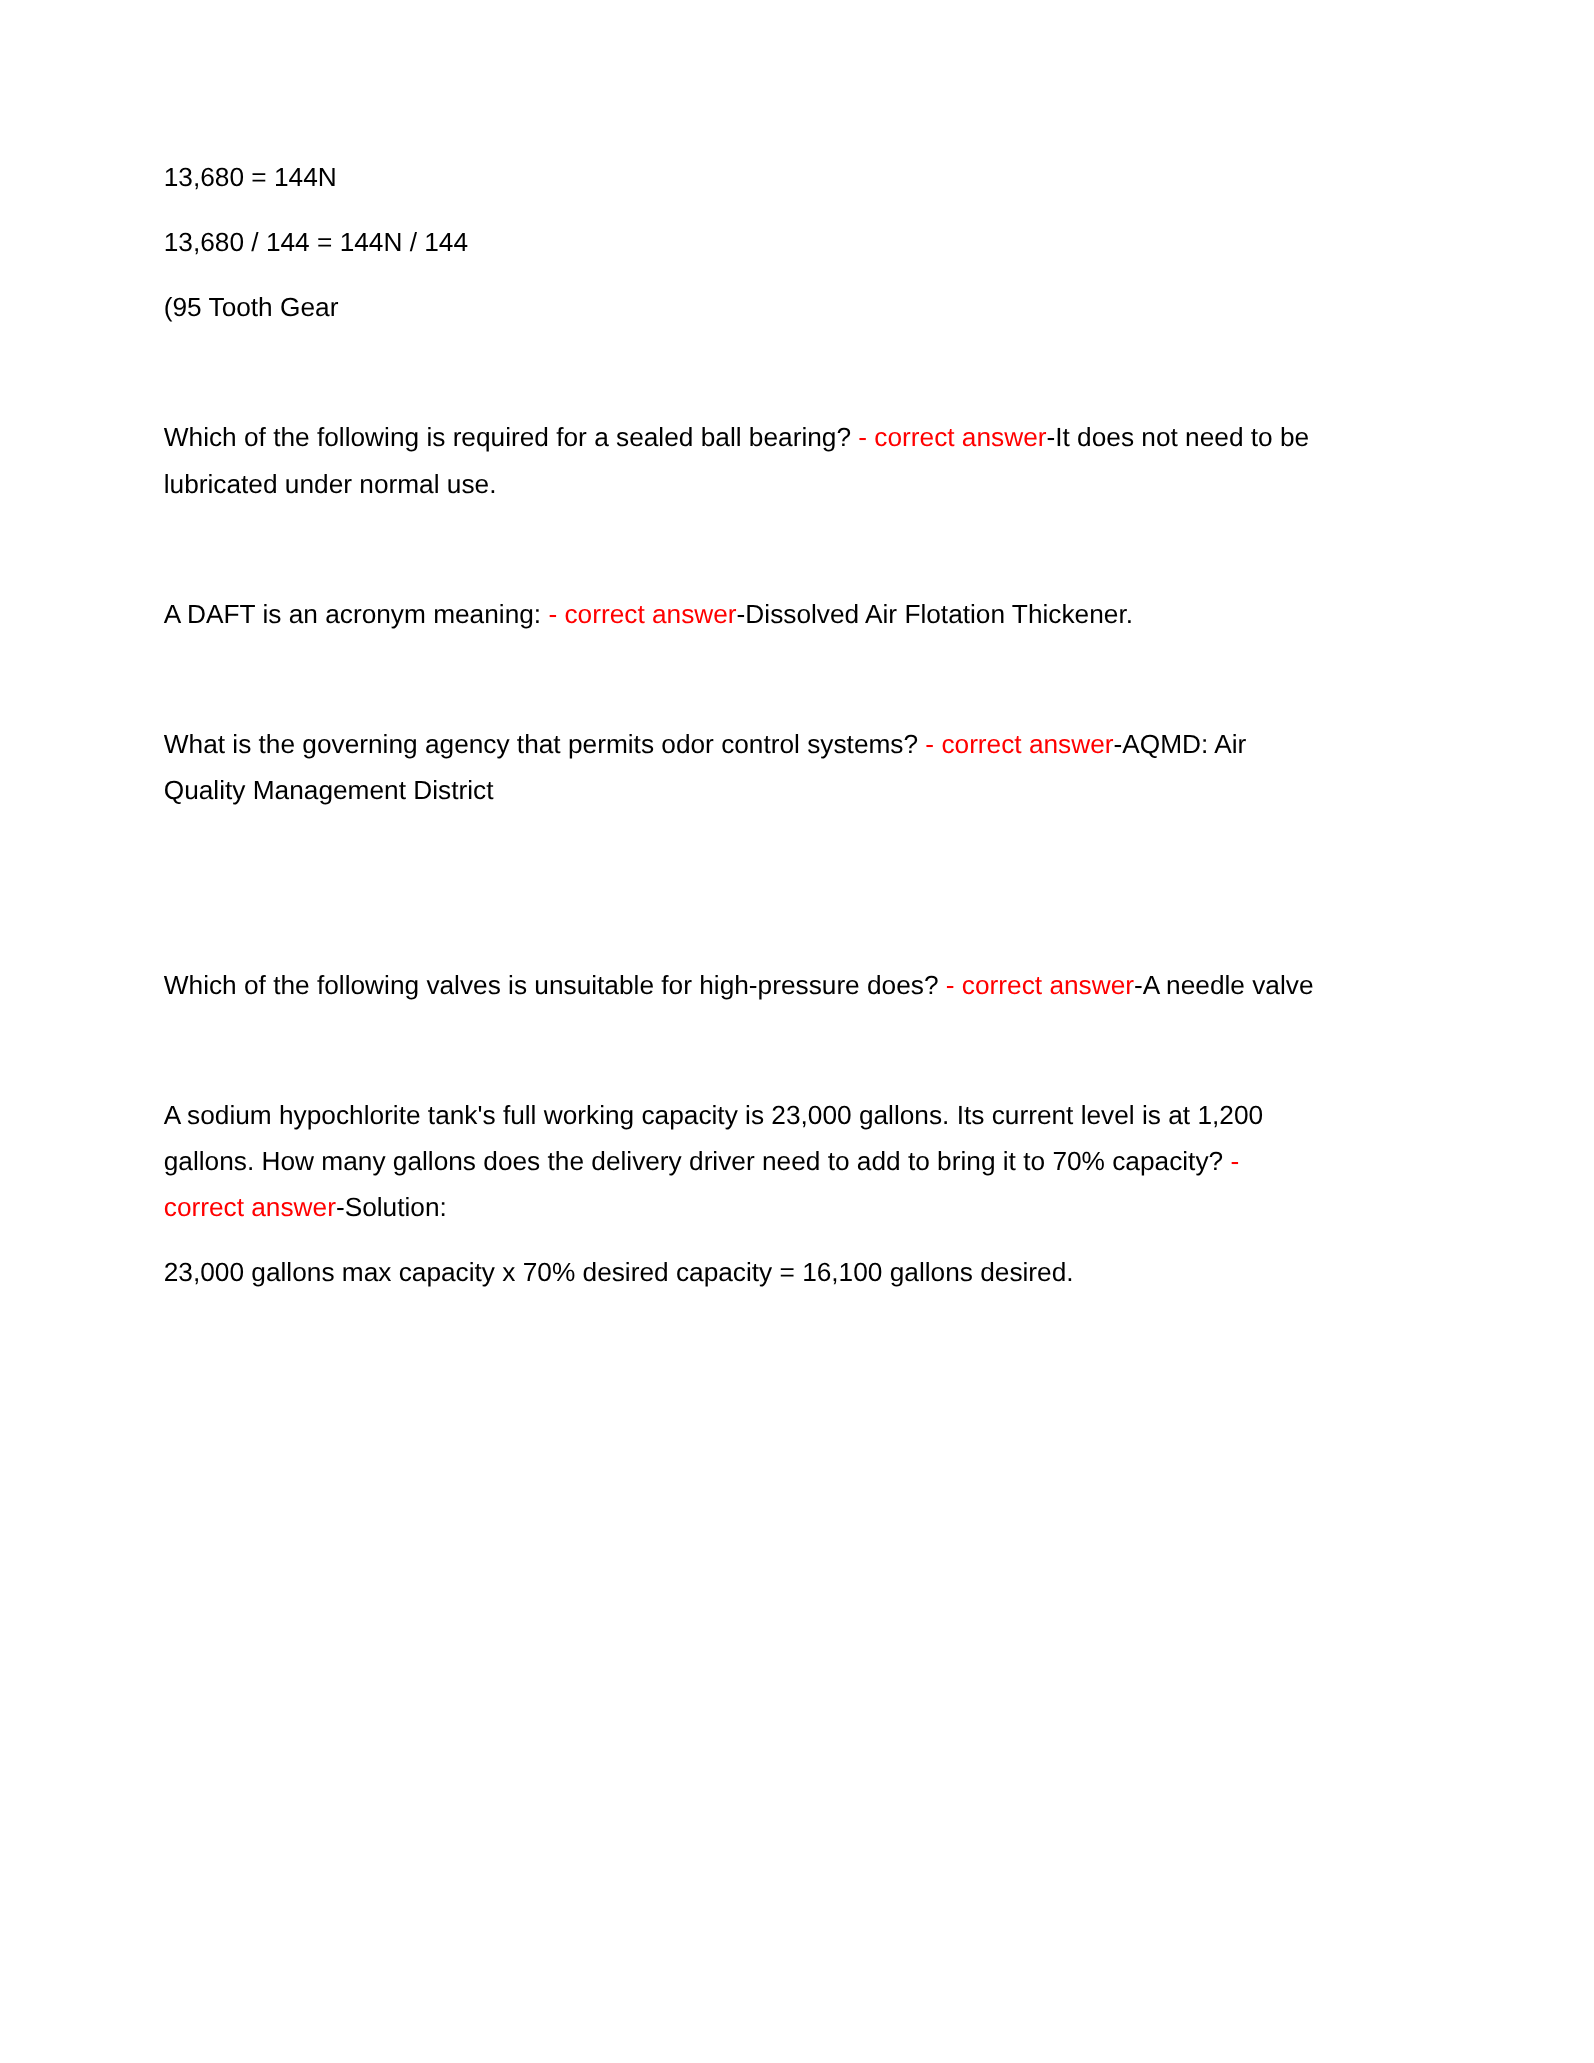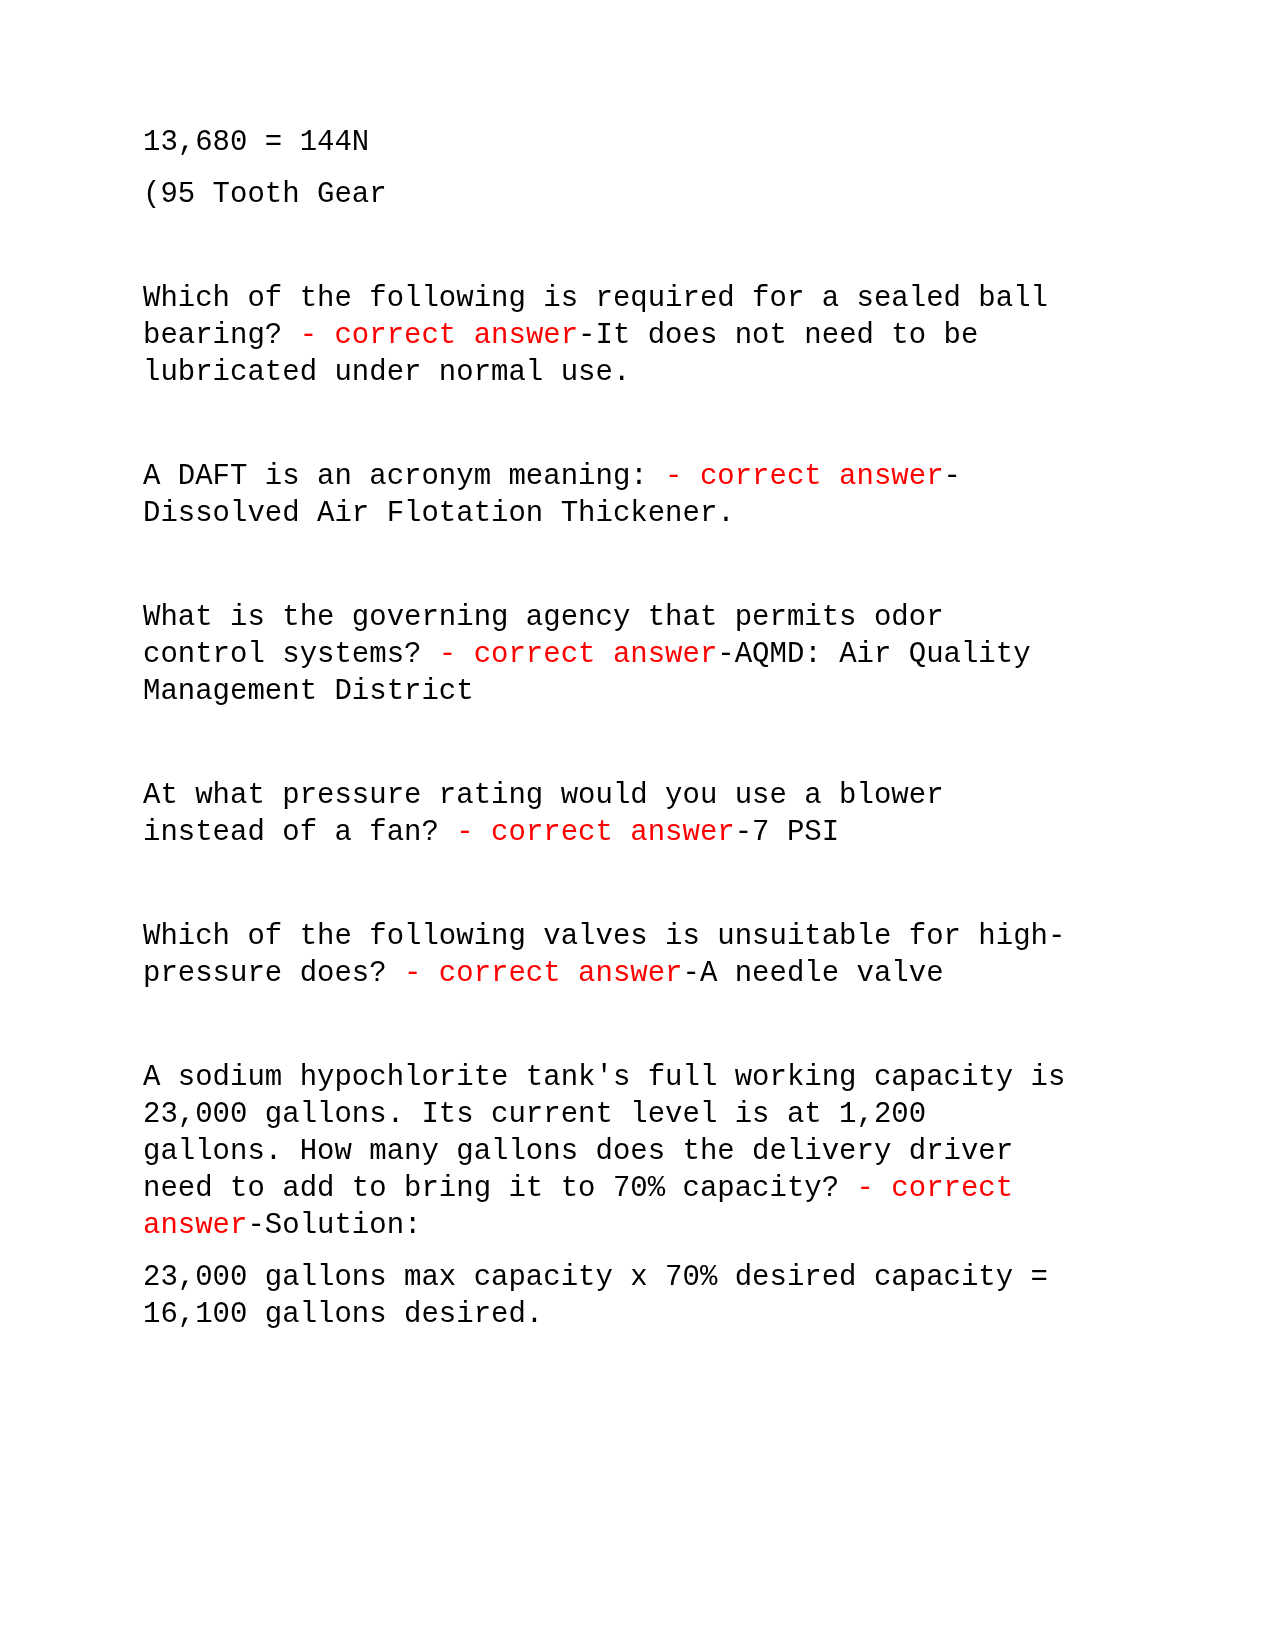--- a/index.html
+++ b/index.html
@@ -12,53 +12,52 @@
     width: 1275px;
     height: 1650px;
     background: #ffffff;
     overflow: hidden;
     font-family: "Liberation Sans", "DejaVu Sans", sans-serif;
     color: #000000;
   }
   .content {
     position: absolute;
     top: 124px;
-    left: 143px;
+    left: 131px;
     width: 927px;
-    font-size: 29px;
+    font-size: 21px;
     line-height: 37px;
-    font-family: Liberation Mono, monospace;
   }
   .para {
     margin: 0 0 15px 0;
     padding: 0;
     white-space: normal;
     word-wrap: break-word;
   }
   .para.empty {
     
   }
   .red {
     color: var(--answer-red, #ff0000);
   }
 </style>
 </head>
 <body>
 
 <div class="page">
   <div class="content">
       <p class="para"><span>13,680 = 144N</span></p>
+      <p class="para"><span>13,680 / 144 = 144N / 144</span></p>
       <p class="para"><span>(95 Tooth Gear</span></p>
       <p class="para empty">&nbsp;</p>
       <p class="para"><span>Which of the following is required for a sealed ball bearing? </span><span class="red">- correct answer</span><span>-It does not need to be lubricated under normal use.</span></p>
       <p class="para empty">&nbsp;</p>
       <p class="para"><span>A DAFT is an acronym meaning: </span><span class="red">- correct answer</span><span>-Dissolved Air Flotation Thickener.</span></p>
       <p class="para empty">&nbsp;</p>
       <p class="para"><span>What is the governing agency that permits odor control systems? </span><span class="red">- correct answer</span><span>-AQMD: Air Quality Management District</span></p>
       <p class="para empty">&nbsp;</p>
-      <p class="para"><span>At what pressure rating would you use a blower instead of a fan? </span><span class="red">- correct answer</span><span>-7 PSI</span></p>
       <p class="para empty">&nbsp;</p>
       <p class="para"><span>Which of the following valves is unsuitable for high-pressure does? </span><span class="red">- correct answer</span><span>-A needle valve</span></p>
       <p class="para empty">&nbsp;</p>
       <p class="para"><span>A sodium hypochlorite tank's full working capacity is 23,000 gallons. Its current level is at 1,200 gallons. How many gallons does the delivery driver need to add to bring it to 70% capacity? </span><span class="red">- correct answer</span><span>-Solution:</span></p>
       <p class="para"><span>23,000 gallons max capacity x 70% desired capacity = 16,100 gallons desired.</span></p>
     </div>
 </div>
 
 </body></html>

